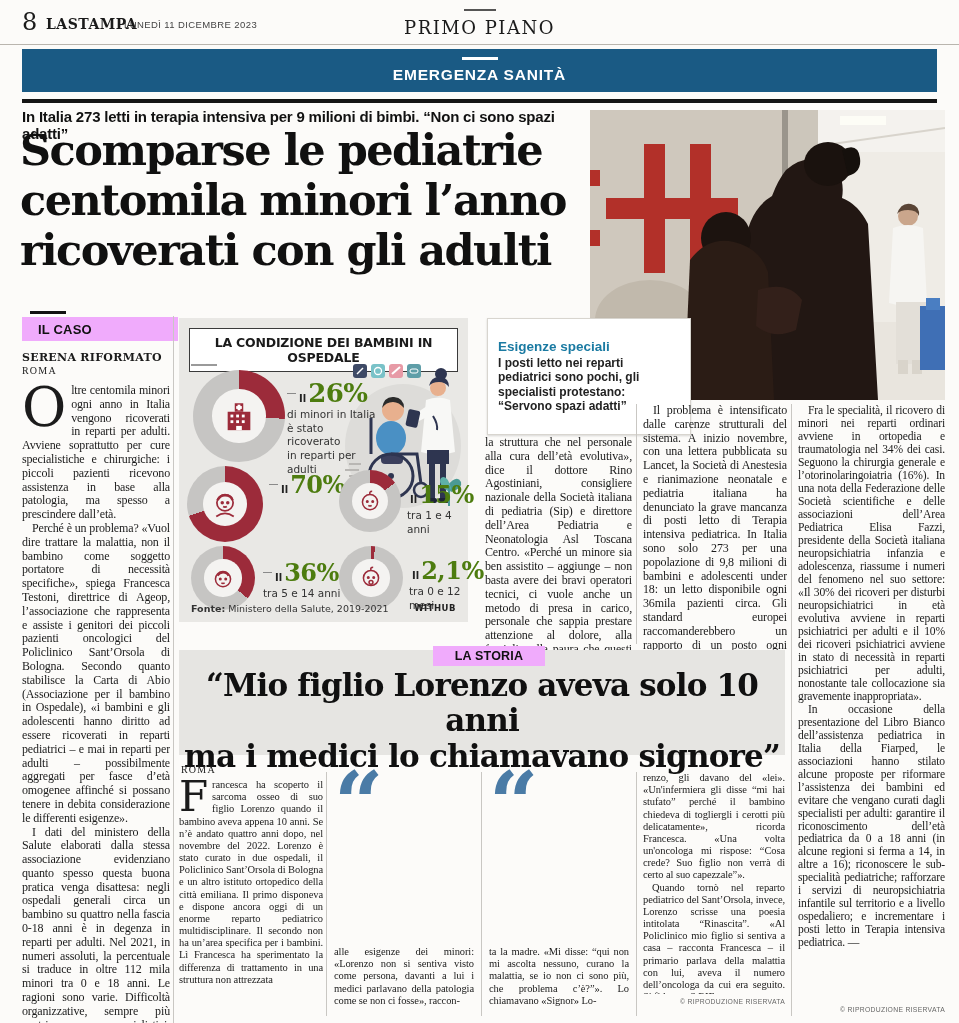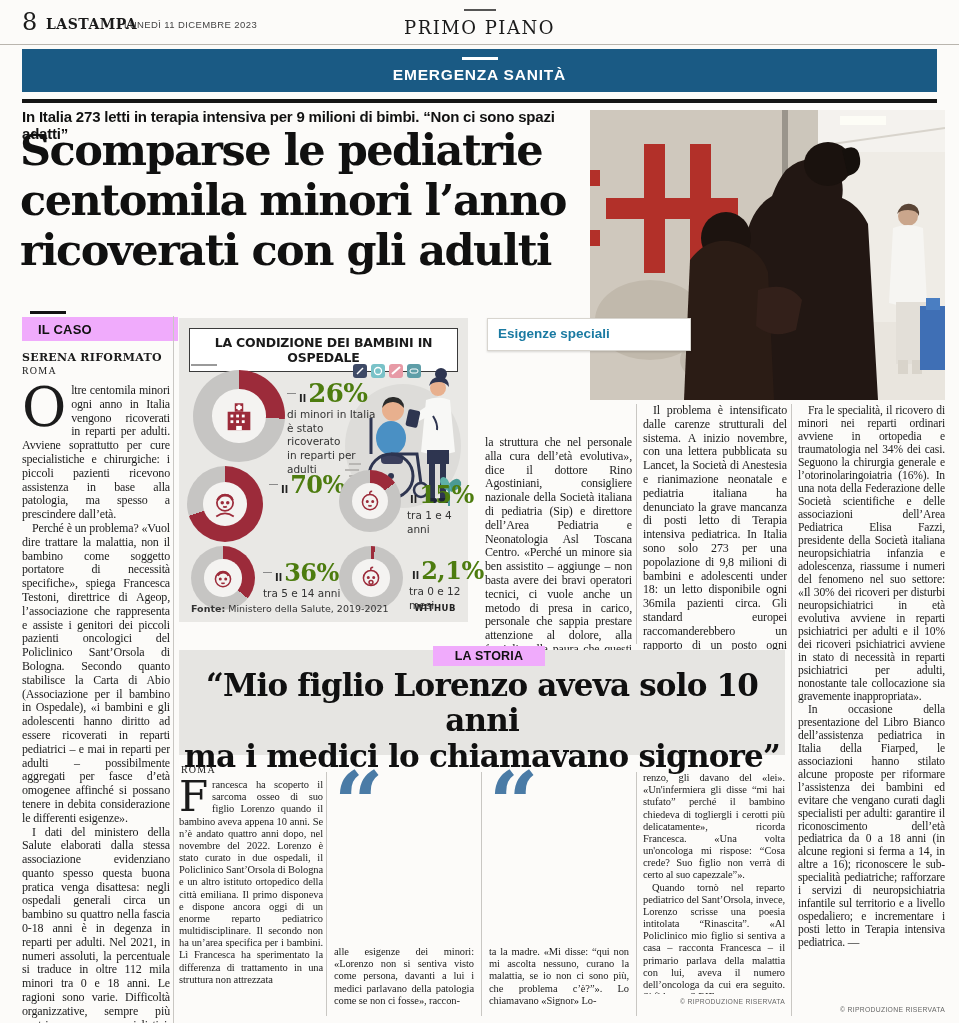--- a/index.html
+++ b/index.html
@@ -33,21 +33,21 @@
   .btxt p.ind{text-indent:10px;}
   .dropcap{float:left;font-family:"DejaVu Serif",serif;font-size:54px;line-height:44px;padding:2px 5px 0 0;}
   .dropcap.small{font-size:42px;line-height:34px;padding:1px 4px 0 0;}
   .stxt{font-size:10.5px;line-height:1.16;letter-spacing:-.1px;text-align:justify;overflow:hidden;}
   .stxt p{margin:0;}
   .stxt p.ind{text-indent:9px;}
   .vrule{width:1px;background:#c9c7c3;}
   .copyright{font-family:"Liberation Sans",sans-serif;font-size:6.8px;color:#666;letter-spacing:.3px;text-align:right;}
   
   .photobox{background:#c9c2b6;overflow:hidden;}
-  .caption{background:#ffffff;border:1px solid #d8d5cf;box-shadow:0 1px 2px rgba(0,0,0,.15);padding:7px 10px;}
+  .caption{background:#ffffff;border:1px solid #d8d5cf;box-shadow:0 1px 2px rgba(0,0,0,.15);padding:20px 10px;}
   .caption-title{font-family:"Liberation Sans",sans-serif;font-weight:bold;font-size:13.5px;color:#1a7aa2;margin-bottom:2px;}
   .caption-text{font-family:"Liberation Sans",sans-serif;font-weight:bold;font-size:12px;line-height:1.2;color:#222;}
   
   .info{background:#e9e8e5;}
   .info-title{background:#fff;border:1.5px solid #3a3a3a;font-family:"DejaVu Sans",sans-serif;font-weight:bold;
               font-size:12.5px;letter-spacing:-.2px;text-align:center;padding:6px 4px;}
   .info-title-dash{width:26px;height:2px;background:#9a9a9a;}
   .donut{border-radius:50%;}
   .hole{position:absolute;left:21%;top:21%;right:21%;bottom:21%;background:#f4f3f1;border-radius:50%;
         display:flex;align-items:center;justify-content:center;}
@@ -135,20 +135,21 @@
         <path d="M252 40 q16 -8 18 8 q2 14 -12 18 z" fill="#15100c"></path>
         <ellipse cx="136" cy="128" rx="25" ry="26" fill="#1c130f"></ellipse>
         <path d="M100 150 q18 -24 44 -18 q26 6 34 30 l6 128 l-90 0 z" fill="#2b1c15"></path>
         <path d="M168 180 q30 -10 44 10 l-6 30 q-22 10 -40 -4 z" fill="#33201a"></path>
       </g>
     </svg>
   </div>
 
   <div class="abs caption" style="left:487px;top:318px;width:182px;">
     <div class="caption-title">Esigenze speciali</div>
+    <div class="caption-text">I posti letto nei reparti pediatrici sono pochi, gli specialisti protestano: “Servono spazi adatti”</div>
   </div>
 
   <div class="abs tag-dash" style="left:30px;top:311px;"></div>
   <div class="abs tag" style="left:22px;top:317px;width:140px;height:24px;padding-left:16px;">IL CASO</div>
   <div class="abs author" style="left:22px;top:351px;">SERENA RIFORMATO</div>
   <div class="abs city" style="left:22px;top:365px;">ROMA</div>
 
   <div class="abs btxt" style="left:22px;top:384px;width:148px;height:639px;">
     <p><span class="dropcap">O</span><span>ltre centomila minori ogni anno in Italia vengono ricoverati in reparti per adulti. Avviene soprattutto per cure specialistiche e chirurgiche: i piccoli pazienti ricevono assistenza in base alla patologia, ma spesso a prescindere dall’età.</span></p>
     <p class="ind">Perché è un problema? «Vuol dire trattare la malattia, non il bambino come soggetto portatore di necessità specifiche», spiega Francesca Testoni, direttrice di Ageop, l’associazione che rappresenta e assiste i genitori dei piccoli pazienti oncologici del Policlinico Sant’Orsola di Bologna. Secondo quanto stabilisce la Carta di Abio (Associazione per il bambino in Ospedale), «i bambini e gli adolescenti hanno diritto ad essere ricoverati in reparti pediatrici – e mai in reparti per adulti – possibilmente aggregati per fasce d’età omogenee affinché si possano tenere in debita considerazione le differenti esigenze».</p>

